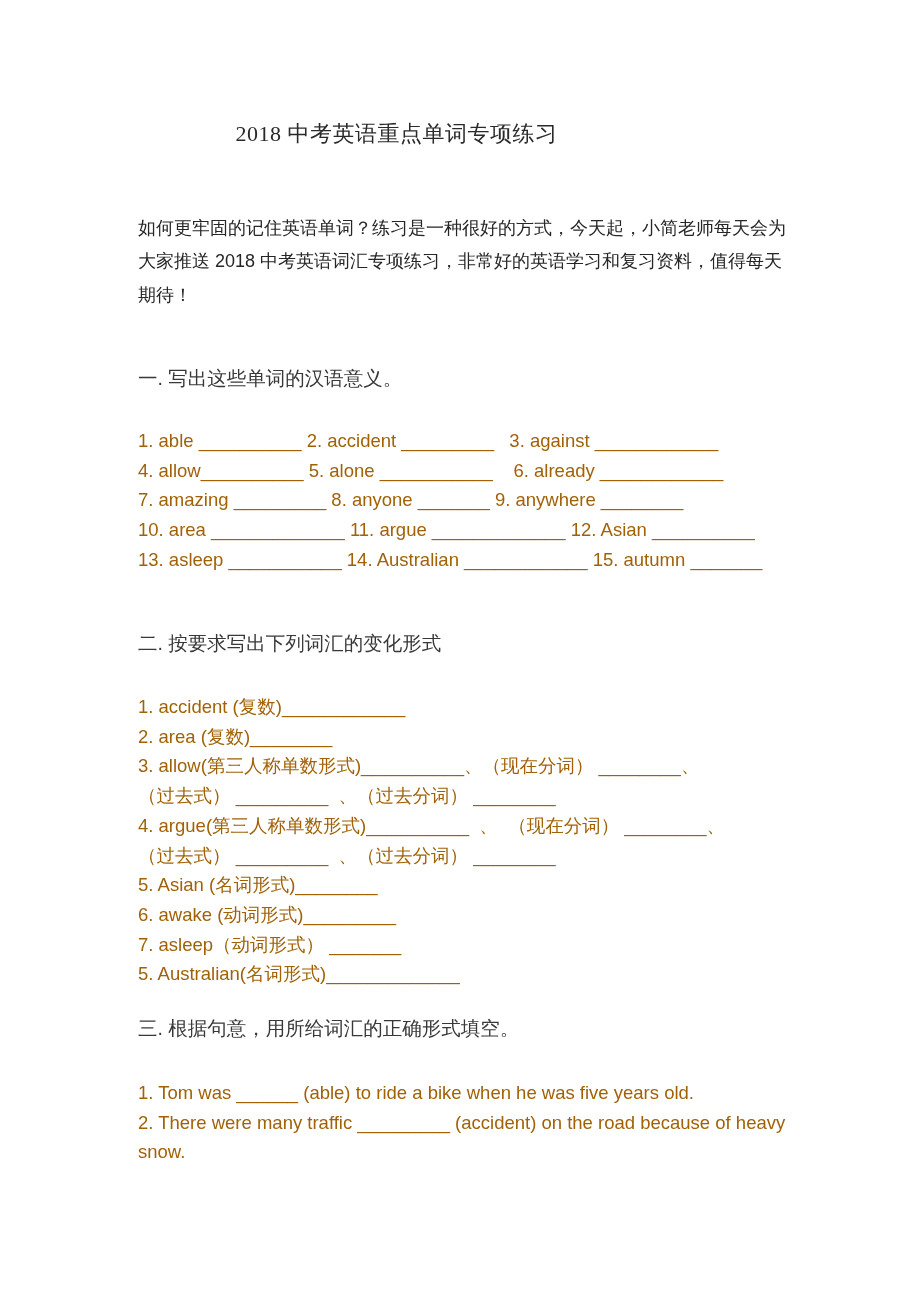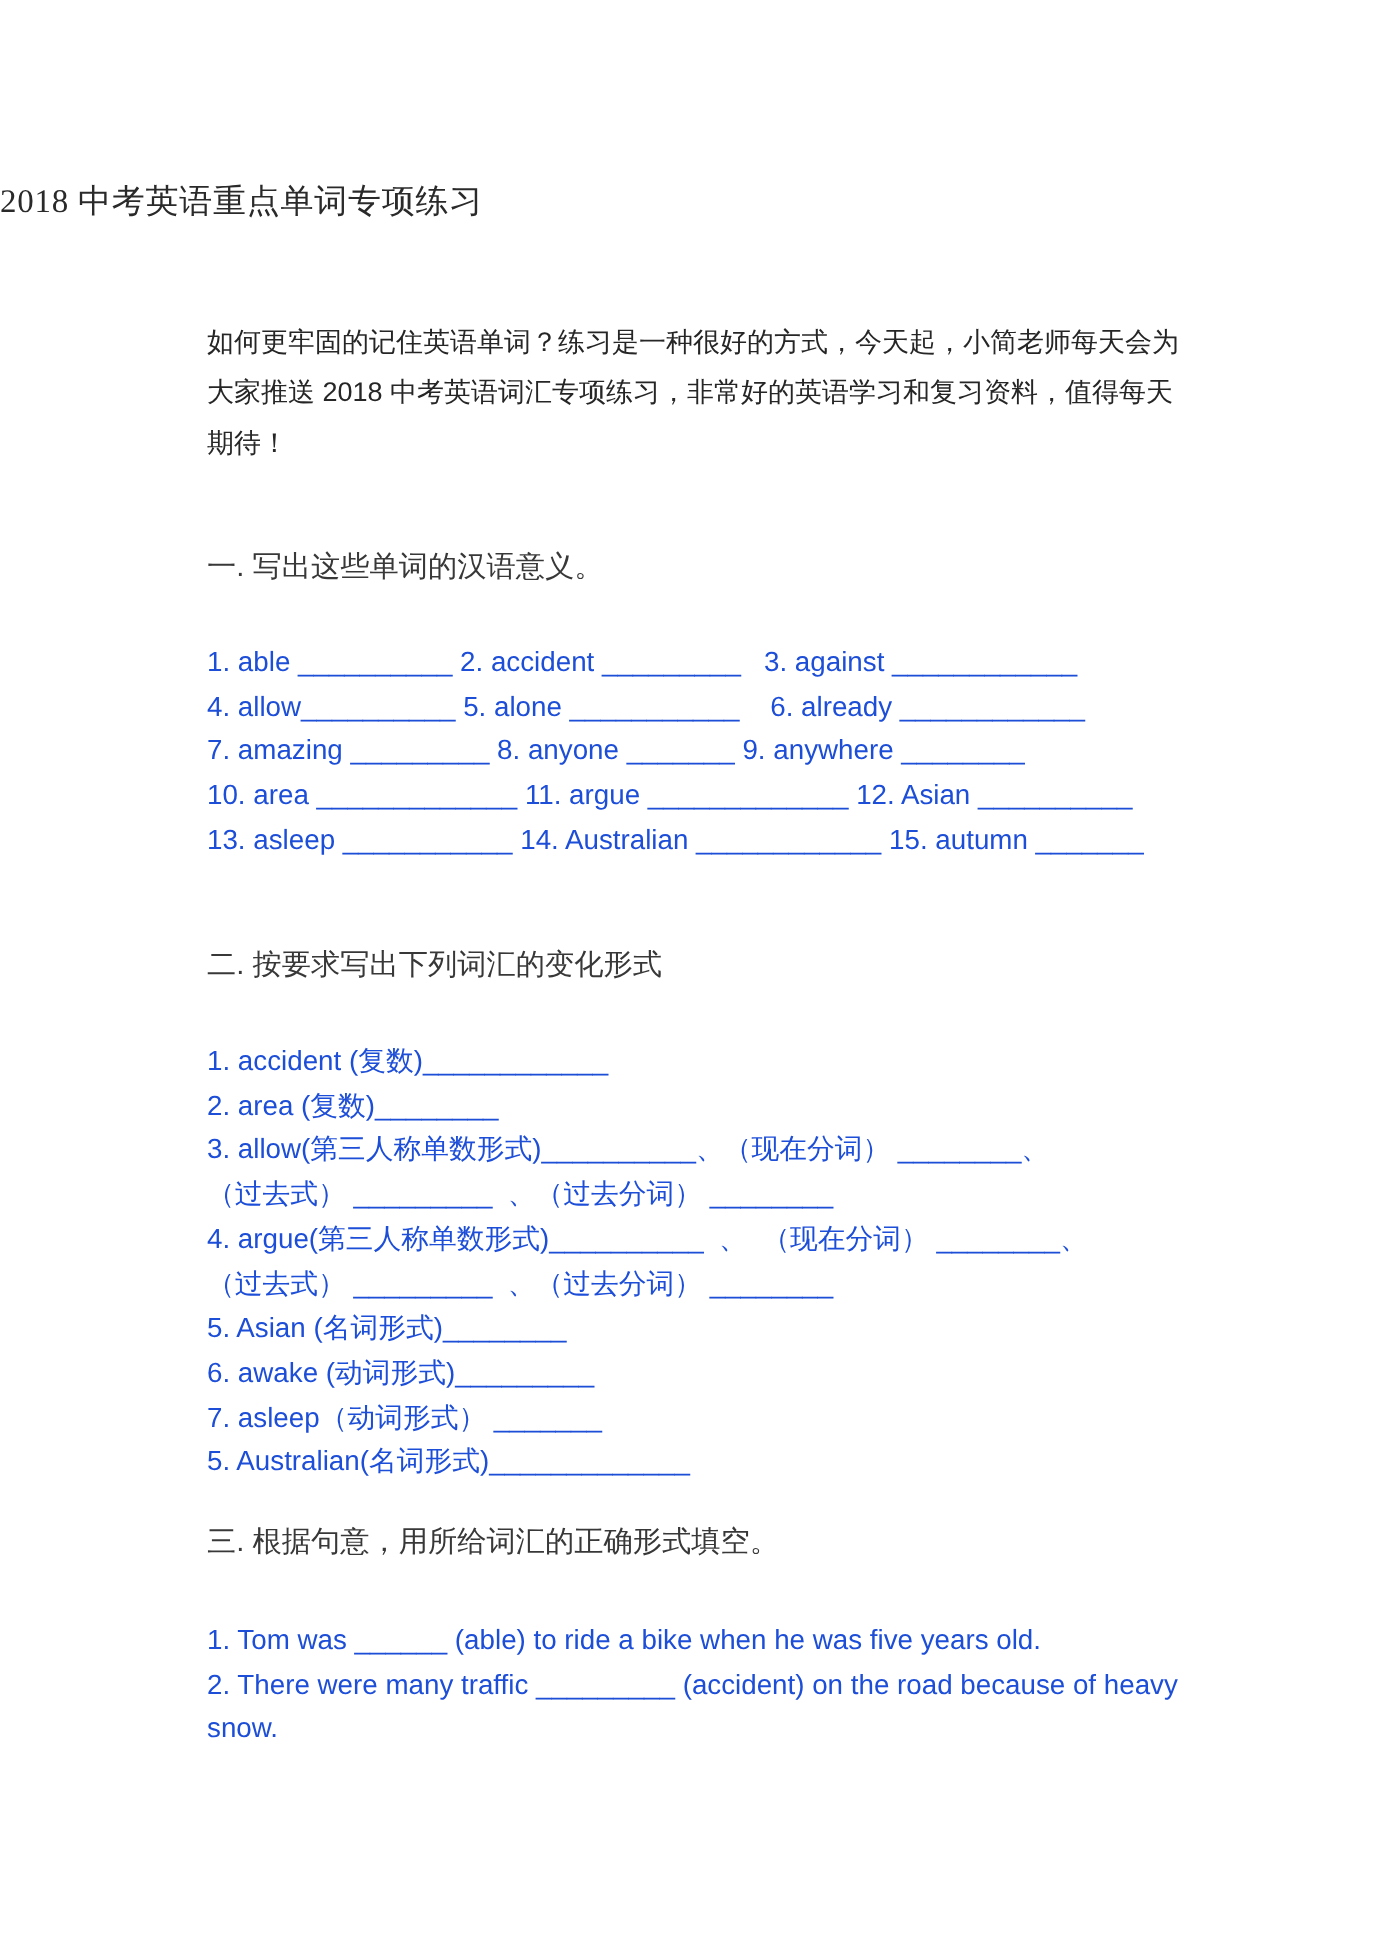--- a/index.html
+++ b/index.html
@@ -8,21 +8,21 @@
     width: 920px;
     height: 1302px;
     background: #ffffff;
     overflow: hidden;
   }
   .doc-title {
     position: absolute;
     top: 120px;
     left: 0;
     width: 793px;
-    text-align: left;
+    text-align: center;
     font-family: "Liberation Serif", "DejaVu Serif", serif;
     font-size: 22px;
     line-height: 28px;
     color: #2a2a2a;
     letter-spacing: 0.5px;
   }
   .intro {
     position: absolute;
     top: 212px;
     left: 138px;
@@ -44,21 +44,21 @@
     line-height: 24px;
     color: #383838;
     white-space: pre;
   }
   .list {
     position: absolute;
     left: 138px;
     width: 760px;
     font-family: "Liberation Sans", "DejaVu Sans", sans-serif;
     font-size: 18.5px;
-    color: #1d4ed8;
+    color: #a16207;
   }
   .list-line {
     line-height: 29.7px;
     white-space: pre;
   }
 </style>
 </head>
 <body>
 
 <div class="page">

